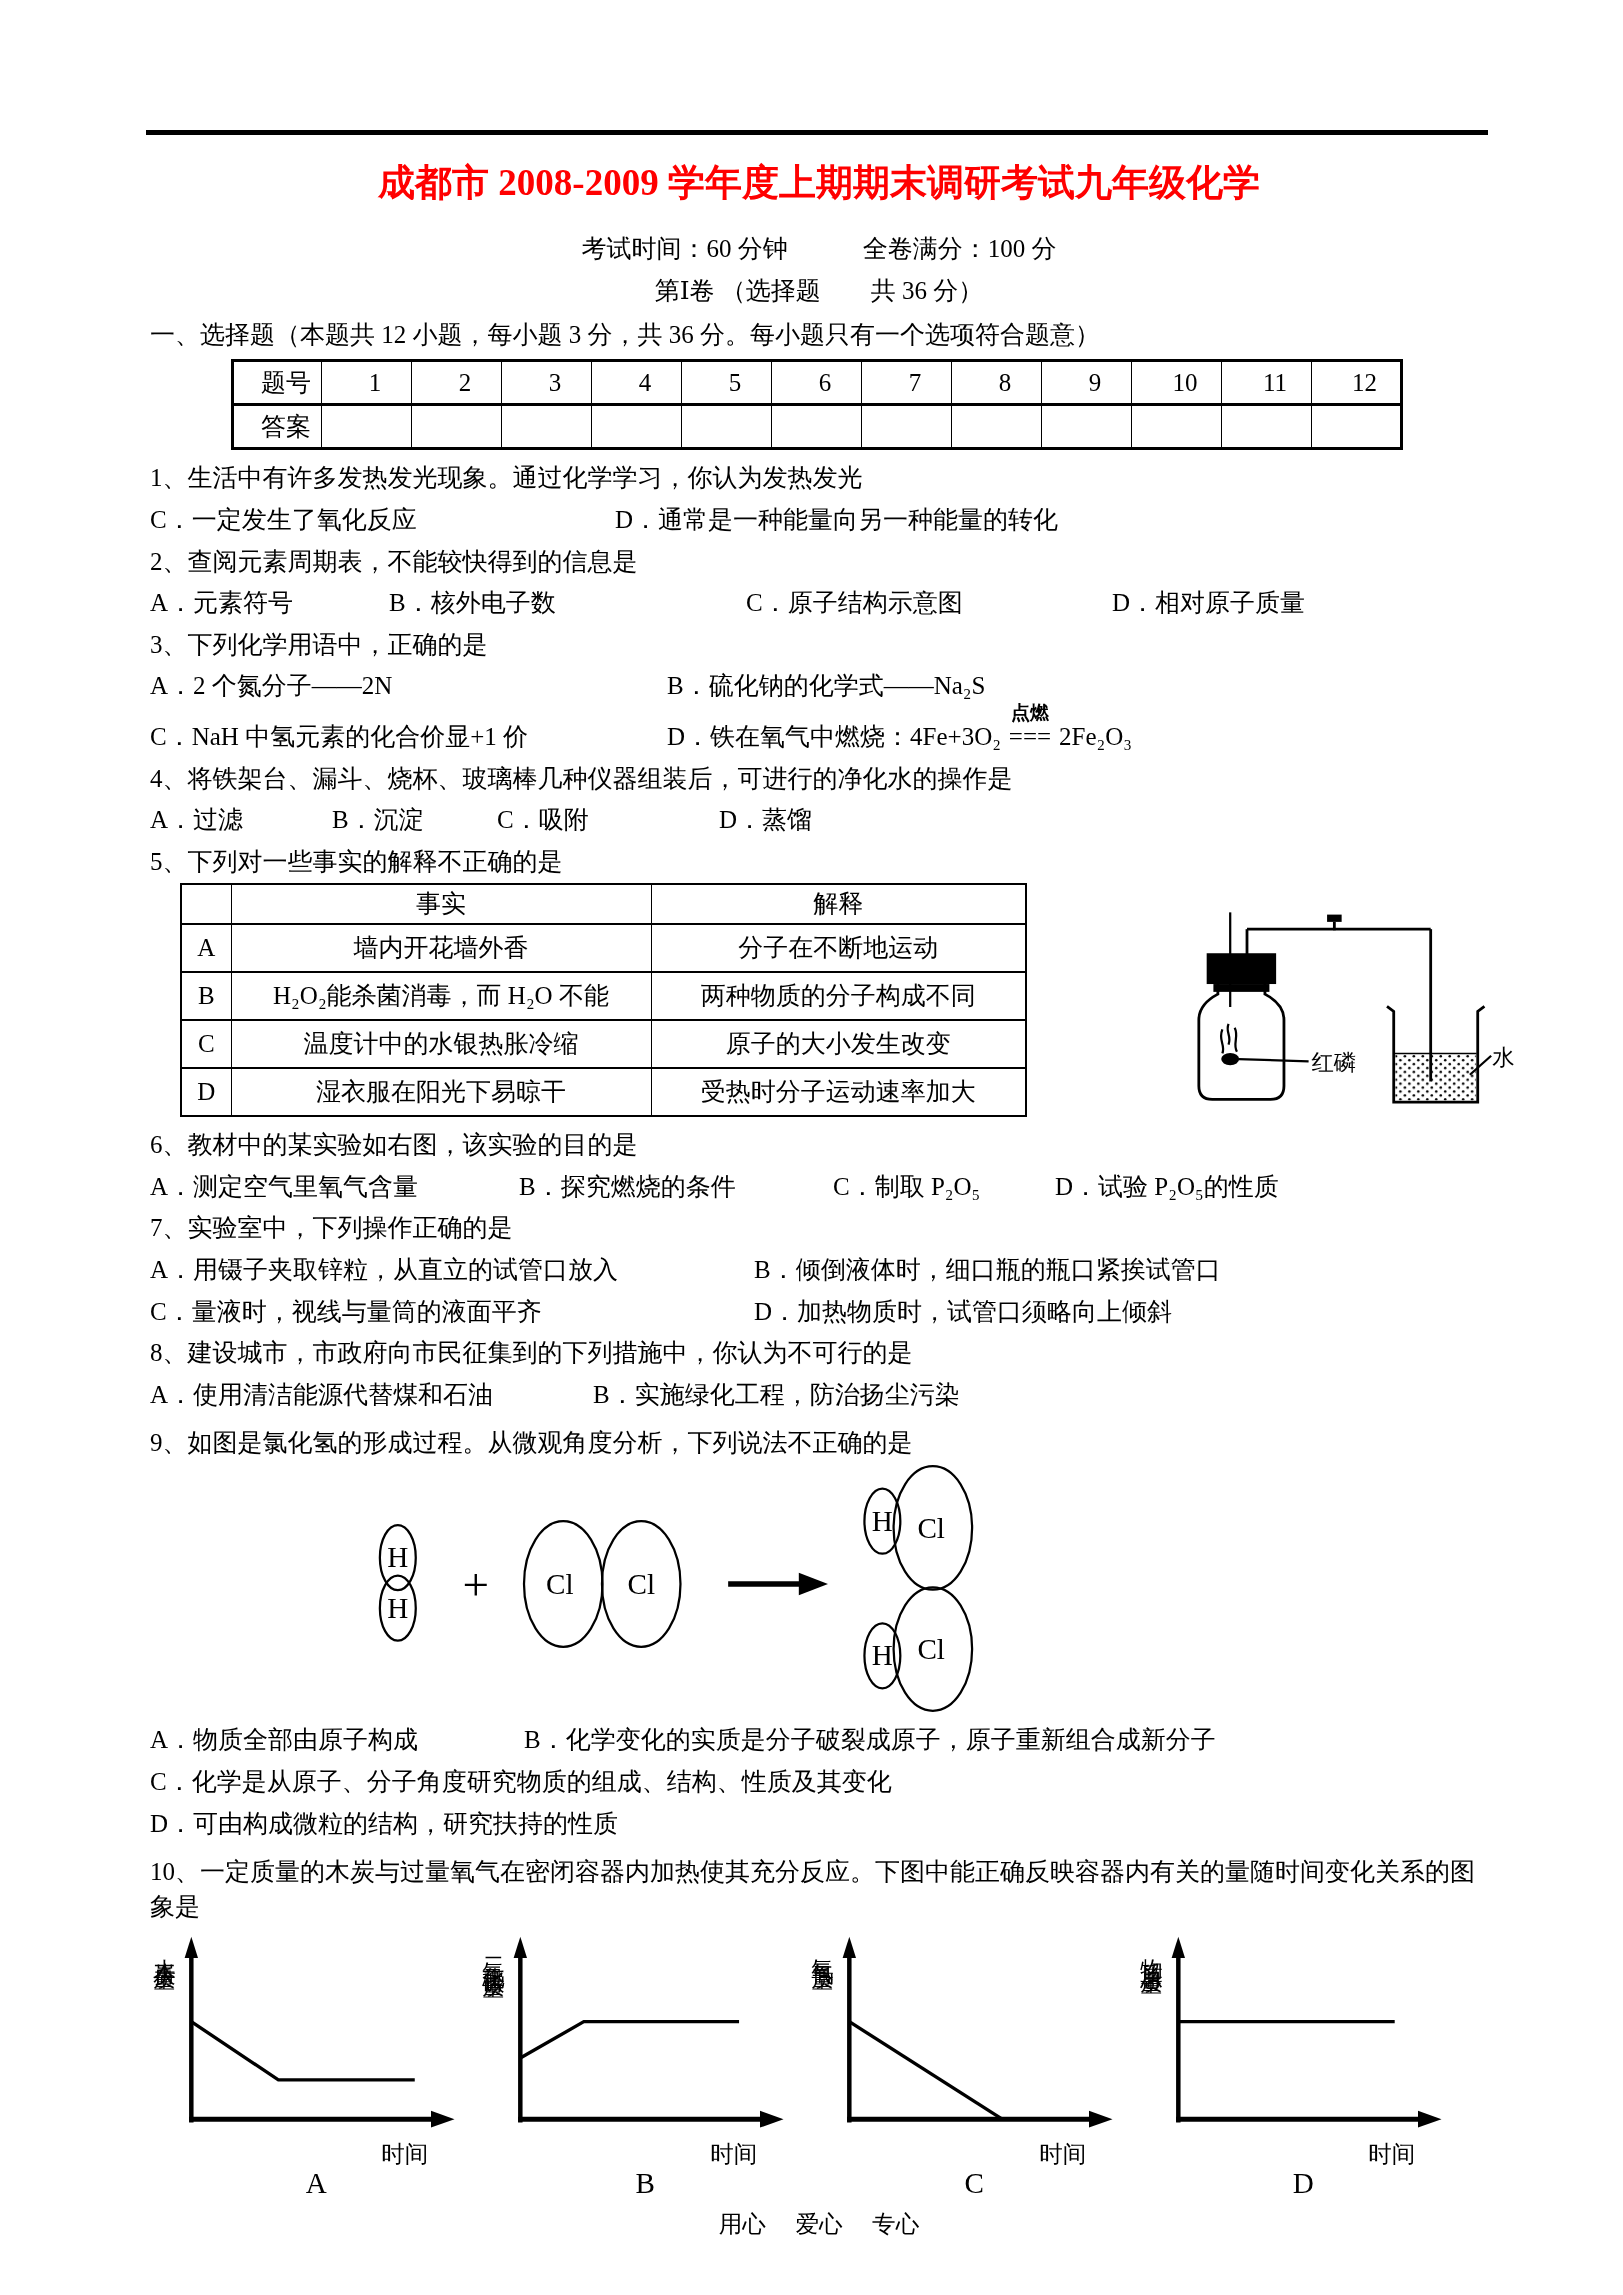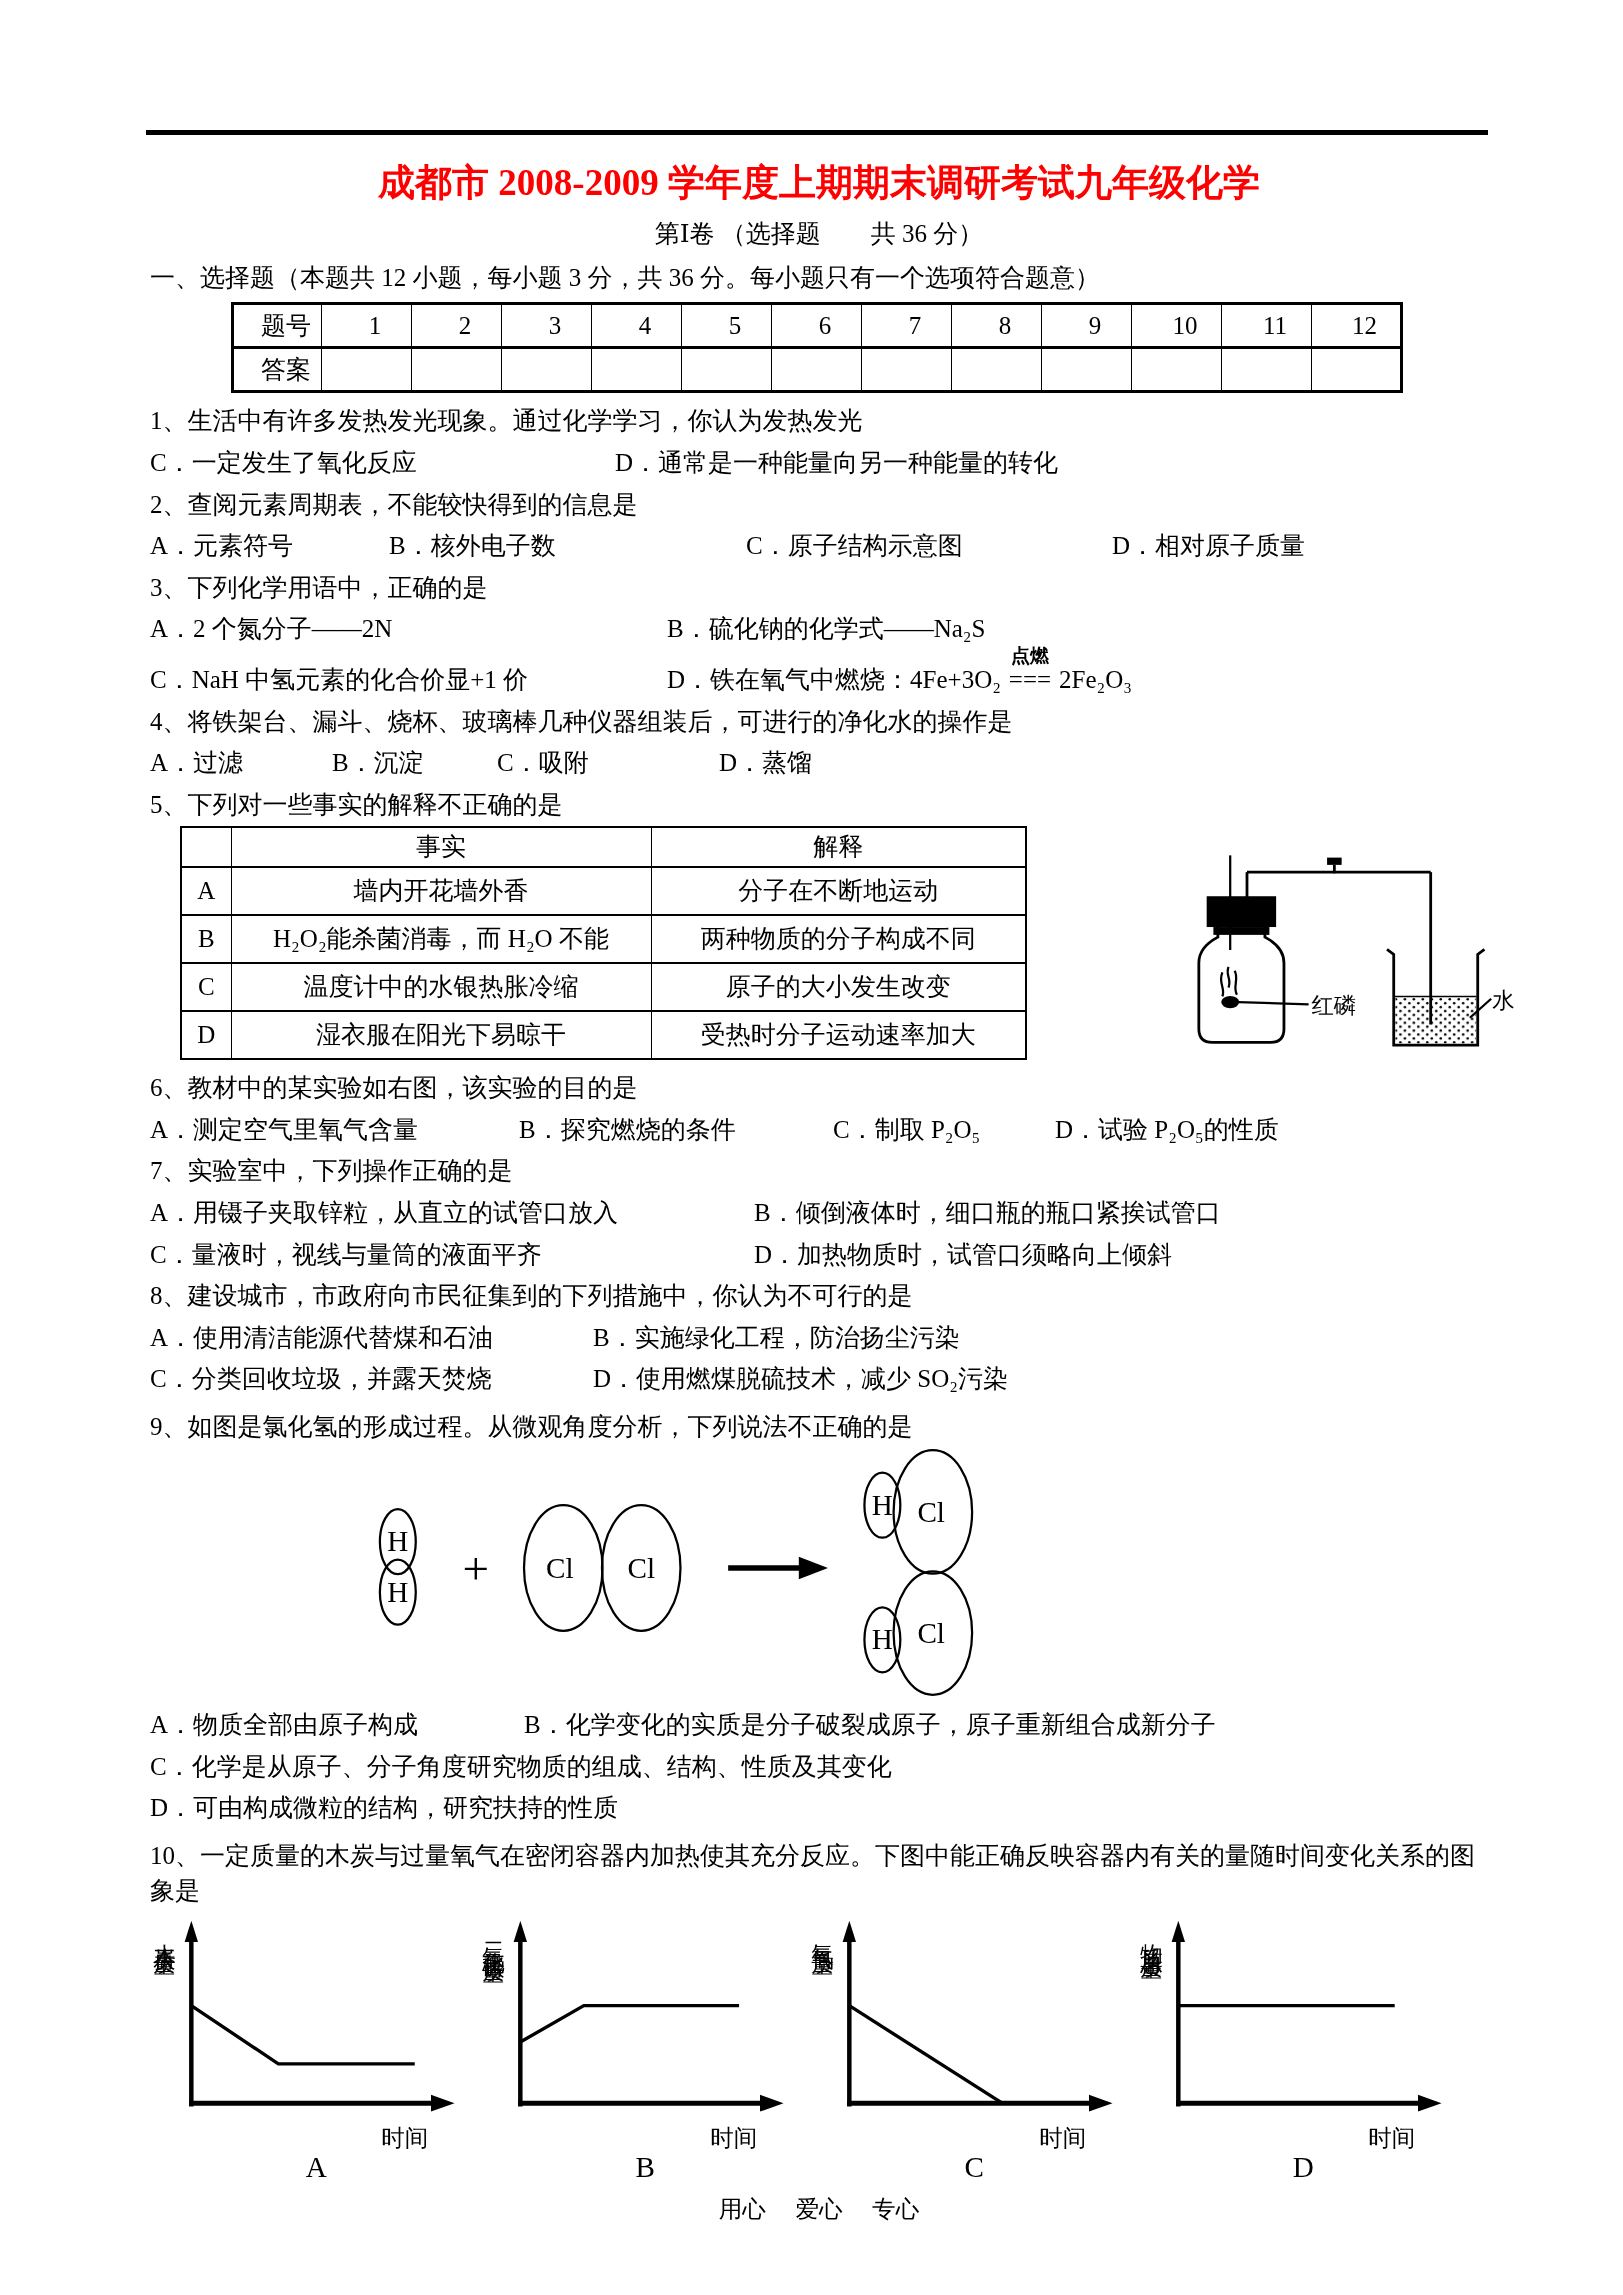--- a/index.html
+++ b/index.html
@@ -56,20 +56,21 @@
 </style>
 </head>
 <body>
 
 <div class="content">
 
   <div class="top-rule"></div>
 
   <div class="title" style="color:#ff0000;font-family:Liberation Serif, serif;">成都市 2008-2009 学年度上期期末调研考试九年级化学</div>
 
+  <div class="exam-info">考试时间：60 分钟　　　全卷满分：100 分</div>
   <div class="section-head">第Ⅰ卷 （选择题　　共 36 分）</div>
   <div class="intro">一、选择题（本题共 12 小题，每小题 3 分，共 36 分。每小题只有一个选项符合题意）</div>
 
   <table class="answers">
     <colgroup>
         <col class="c0">
         <col>
         <col>
         <col>
         <col>
@@ -244,24 +245,20 @@
         <span class="opt">D．加热物质时，试管口须略向上倾斜</span>
       </div>
   </div>
 
   <div>
     <p class="stem">8、建设城市，市政府向市民征集到的下列措施中，你认为不可行的是</p>
     <div class="opts">
         <span class="opt" style="width:443px">A．使用清洁能源代替煤和石油</span>
         <span class="opt">B．实施绿化工程，防治扬尘污染</span>
       </div>
-    <div class="opts">
-        <span class="opt" style="width:443px">C．分类回收垃圾，并露天焚烧</span>
-        <span class="opt">D．使用燃煤脱硫技术，减少 SO₂污染</span>
-      </div>
   </div>
 
   <div>
     <p class="stem stem-lg">9、如图是氯化氢的形成过程。从微观角度分析，下列说法不正确的是</p>
 
     <svg class="molecule" width="673" height="247" viewBox="0 0 1200 440" style="font-size:44px">
       <ellipse cx="71" cy="165" rx="32" ry="58" fill="none" stroke="#000" stroke-width="4"></ellipse>
       <ellipse cx="71" cy="255" rx="32" ry="58" fill="none" stroke="#000" stroke-width="4"></ellipse>
       <text x="71" y="182" font-size="52" text-anchor="middle">H</text>
       <text x="71" y="272" font-size="52" text-anchor="middle">H</text>

